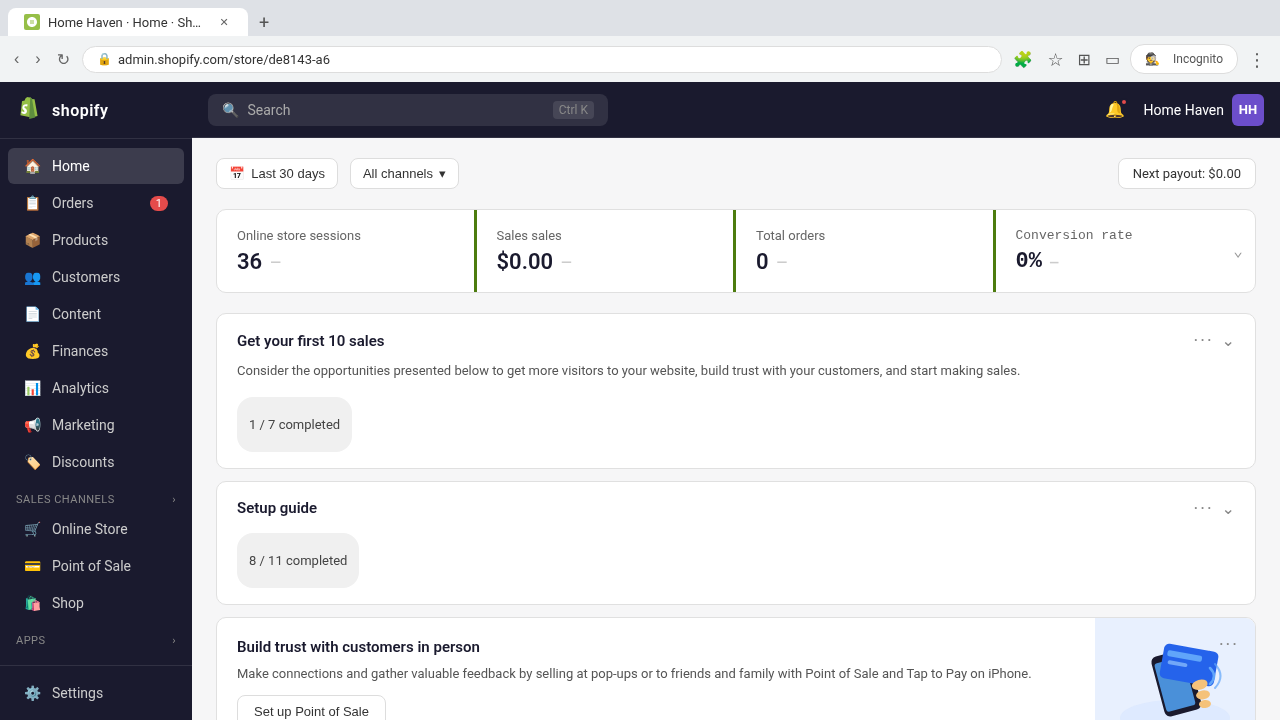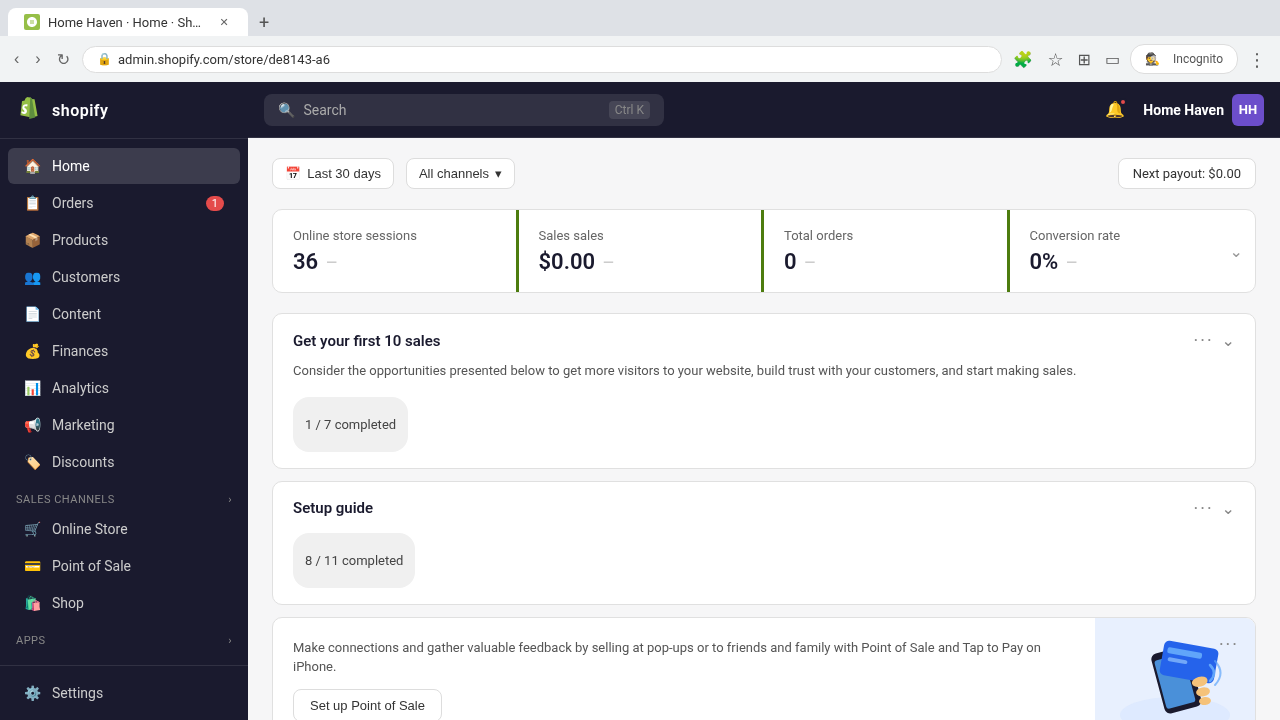--- a/index.html
+++ b/index.html
@@ -17,56 +17,56 @@
     .address-bar { flex: 1; background: #fff; border: 1px solid #ddd; border-radius: 20px; padding: 5px 14px; font-size: 13px; color: #333; display: flex; align-items: center; gap: 6px; }
     .address-bar .lock-icon { color: #5c5c5c; font-size: 12px; }
     .toolbar-actions { display: flex; align-items: center; gap: 6px; color: #555; font-size: 18px; }
     .toolbar-actions span { cursor: pointer; padding: 4px; }
     .incognito-badge { background: #fff; border: 1px solid #ddd; border-radius: 14px; padding: 3px 10px; font-size: 12px; display: flex; align-items: center; gap: 5px; }
 
     
     .app { display: flex; flex: 1; overflow: hidden; background: #f6f6f7; }
 
     
-    .sidebar { width: 248px; background: #1a1a2e; color: #fff; display: flex; flex-direction: column; overflow-y: auto; flex-shrink: 0; }
+    .sidebar { width: 192px; background: #1a1a2e; color: #fff; display: flex; flex-direction: column; overflow-y: auto; flex-shrink: 0; }
     .sidebar-header { padding: 14px 16px; display: flex; align-items: center; gap: 10px; border-bottom: 1px solid rgba(255,255,255,0.1); }
     .shopify-logo { display: flex; align-items: center; gap: 8px; font-size: 18px; font-weight: 700; color: #fff; }
     .shopify-logo .logo-icon { width: 28px; height: 28px; }
     .sidebar-nav { flex: 1; padding: 8px 0; }
     .nav-item { display: flex; align-items: center; gap: 10px; padding: 9px 16px; font-size: 14px; color: #ccc; cursor: pointer; border-radius: 6px; margin: 1px 8px; }
     .nav-item.active { background: rgba(255,255,255,0.15); color: #fff; }
     .nav-item .nav-icon { width: 18px; height: 18px; display: flex; align-items: center; justify-content: center; flex-shrink: 0; }
     .nav-badge { margin-left: auto; background: #e44b4b; color: #fff; border-radius: 10px; padding: 1px 6px; font-size: 11px; }
     .nav-section-label { font-size: 11px; color: #888; padding: 12px 16px 4px; text-transform: uppercase; letter-spacing: 0.5px; display: flex; align-items: center; justify-content: space-between; }
     .sidebar-bottom { padding: 8px 0; border-top: 1px solid rgba(255,255,255,0.1); }
 
     
     .topbar { background: #1a1a2e; padding: 0 16px; display: flex; align-items: center; gap: 12px; height: 56px; border-bottom: 1px solid rgba(255,255,255,0.1); }
     .search-bar { flex: 1; max-width: 400px; background: rgba(255,255,255,0.1); border-radius: 8px; padding: 7px 14px; display: flex; align-items: center; gap: 8px; color: #aaa; font-size: 14px; cursor: pointer; }
     .search-shortcut { margin-left: auto; font-size: 12px; color: #888; background: rgba(255,255,255,0.1); border-radius: 4px; padding: 2px 6px; }
     .topbar-actions { margin-left: auto; display: flex; align-items: center; gap: 12px; }
     .notif-btn { position: relative; width: 32px; height: 32px; display: flex; align-items: center; justify-content: center; cursor: pointer; color: #ccc; }
     .notif-dot { position: absolute; top: 4px; right: 4px; width: 8px; height: 8px; background: #e44b4b; border-radius: 50%; border: 2px solid #1a1a2e; }
     .store-badge { display: flex; align-items: center; gap: 8px; cursor: pointer; }
-    .store-name { color: #fff; font-size: 14px; font-weight: 700; }
+    .store-name { color: #fff; font-size: 14px; font-weight: 400; }
     .store-avatar { width: 32px; height: 32px; background: #6c4ecb; border-radius: 6px; display: flex; align-items: center; justify-content: center; font-size: 13px; font-weight: 700; color: #fff; }
 
     
     .main { flex: 1; overflow-y: auto; padding: 20px 24px; background: #f6f6f7; }
 
     
     .filter-bar { display: flex; align-items: center; gap: 12px; margin-bottom: 20px; }
     .filter-btn { display: flex; align-items: center; gap: 6px; background: #fff; border: 1px solid #ddd; border-radius: 8px; padding: 7px 12px; font-size: 13px; color: #333; cursor: pointer; }
     .payout-info { margin-left: auto; font-size: 13px; color: #333; background: #fff; border: 1px solid #ddd; border-radius: 8px; padding: 7px 14px; }
 
     
     .stats-card { background: #fff; border-radius: 10px; border: 1px solid #e0e0e0; margin-bottom: 20px; }
     .stats-grid { display: grid; grid-template-columns: repeat(4, 1fr); }
     .stat-item { padding: 18px 20px; border-right: 3px solid #4d7c0f; position: relative; }
-    .stat-item:last-child { border-right: none; }
+    .stat-item:last-child { border-right: none; font-family: Liberation Mono, monospace; }
     .stat-label { font-size: 13px; color: #666; margin-bottom: 6px; }
     .stat-value { font-size: 22px; font-weight: 600; color: #1a1a2e; display: flex; align-items: center; gap: 8px; }
     .stat-dash { color: #ccc; font-size: 14px; }
     .expand-btn { position: absolute; right: 12px; top: 50%; transform: translateY(-50%); color: #999; cursor: pointer; font-size: 16px; }
 
     
     .section-title { font-size: 18px; font-weight: 600; color: #1a1a2e; margin-bottom: 16px; }
 
     
     .task-card { background: #fff; border-radius: 10px; border: 1px solid #e0e0e0; margin-bottom: 12px; overflow: hidden; }
@@ -306,20 +306,21 @@
           <div class="task-card-actions">
             <span class="dots">···</span>
             <span class="chevron">⌄</span>
           </div>
         </div>
         <div class="progress-badge">8 / 11 completed</div>
       </div>
 
       <div class="build-trust-card">
         <div class="build-trust-content">
+          <div class="task-card-title" style="margin-bottom:8px;">Build trust with customers in person</div>
           <div class="task-card-desc" style="padding:0;margin-bottom:0;">Make connections and gather valuable feedback by selling at pop-ups or to friends and family with Point of Sale and Tap to Pay on iPhone.</div>
           <button class="action-btn">Set up Point of Sale</button>
         </div>
         <div class="build-trust-image">
 
           <svg width="130" height="110" viewBox="0 0 130 110" fill="none" xmlns="http://www.w3.org/2000/svg">
             <ellipse cx="65" cy="90" rx="55" ry="18" fill="#d4e4ff" opacity="0.5"></ellipse>
 
             <rect x="40" y="30" width="38" height="62" rx="6" fill="#1a1a2e" transform="rotate(-15 40 30)"></rect>
             <rect x="44" y="36" width="30" height="50" rx="3" fill="#4a90d9" transform="rotate(-15 44 36)"></rect>

